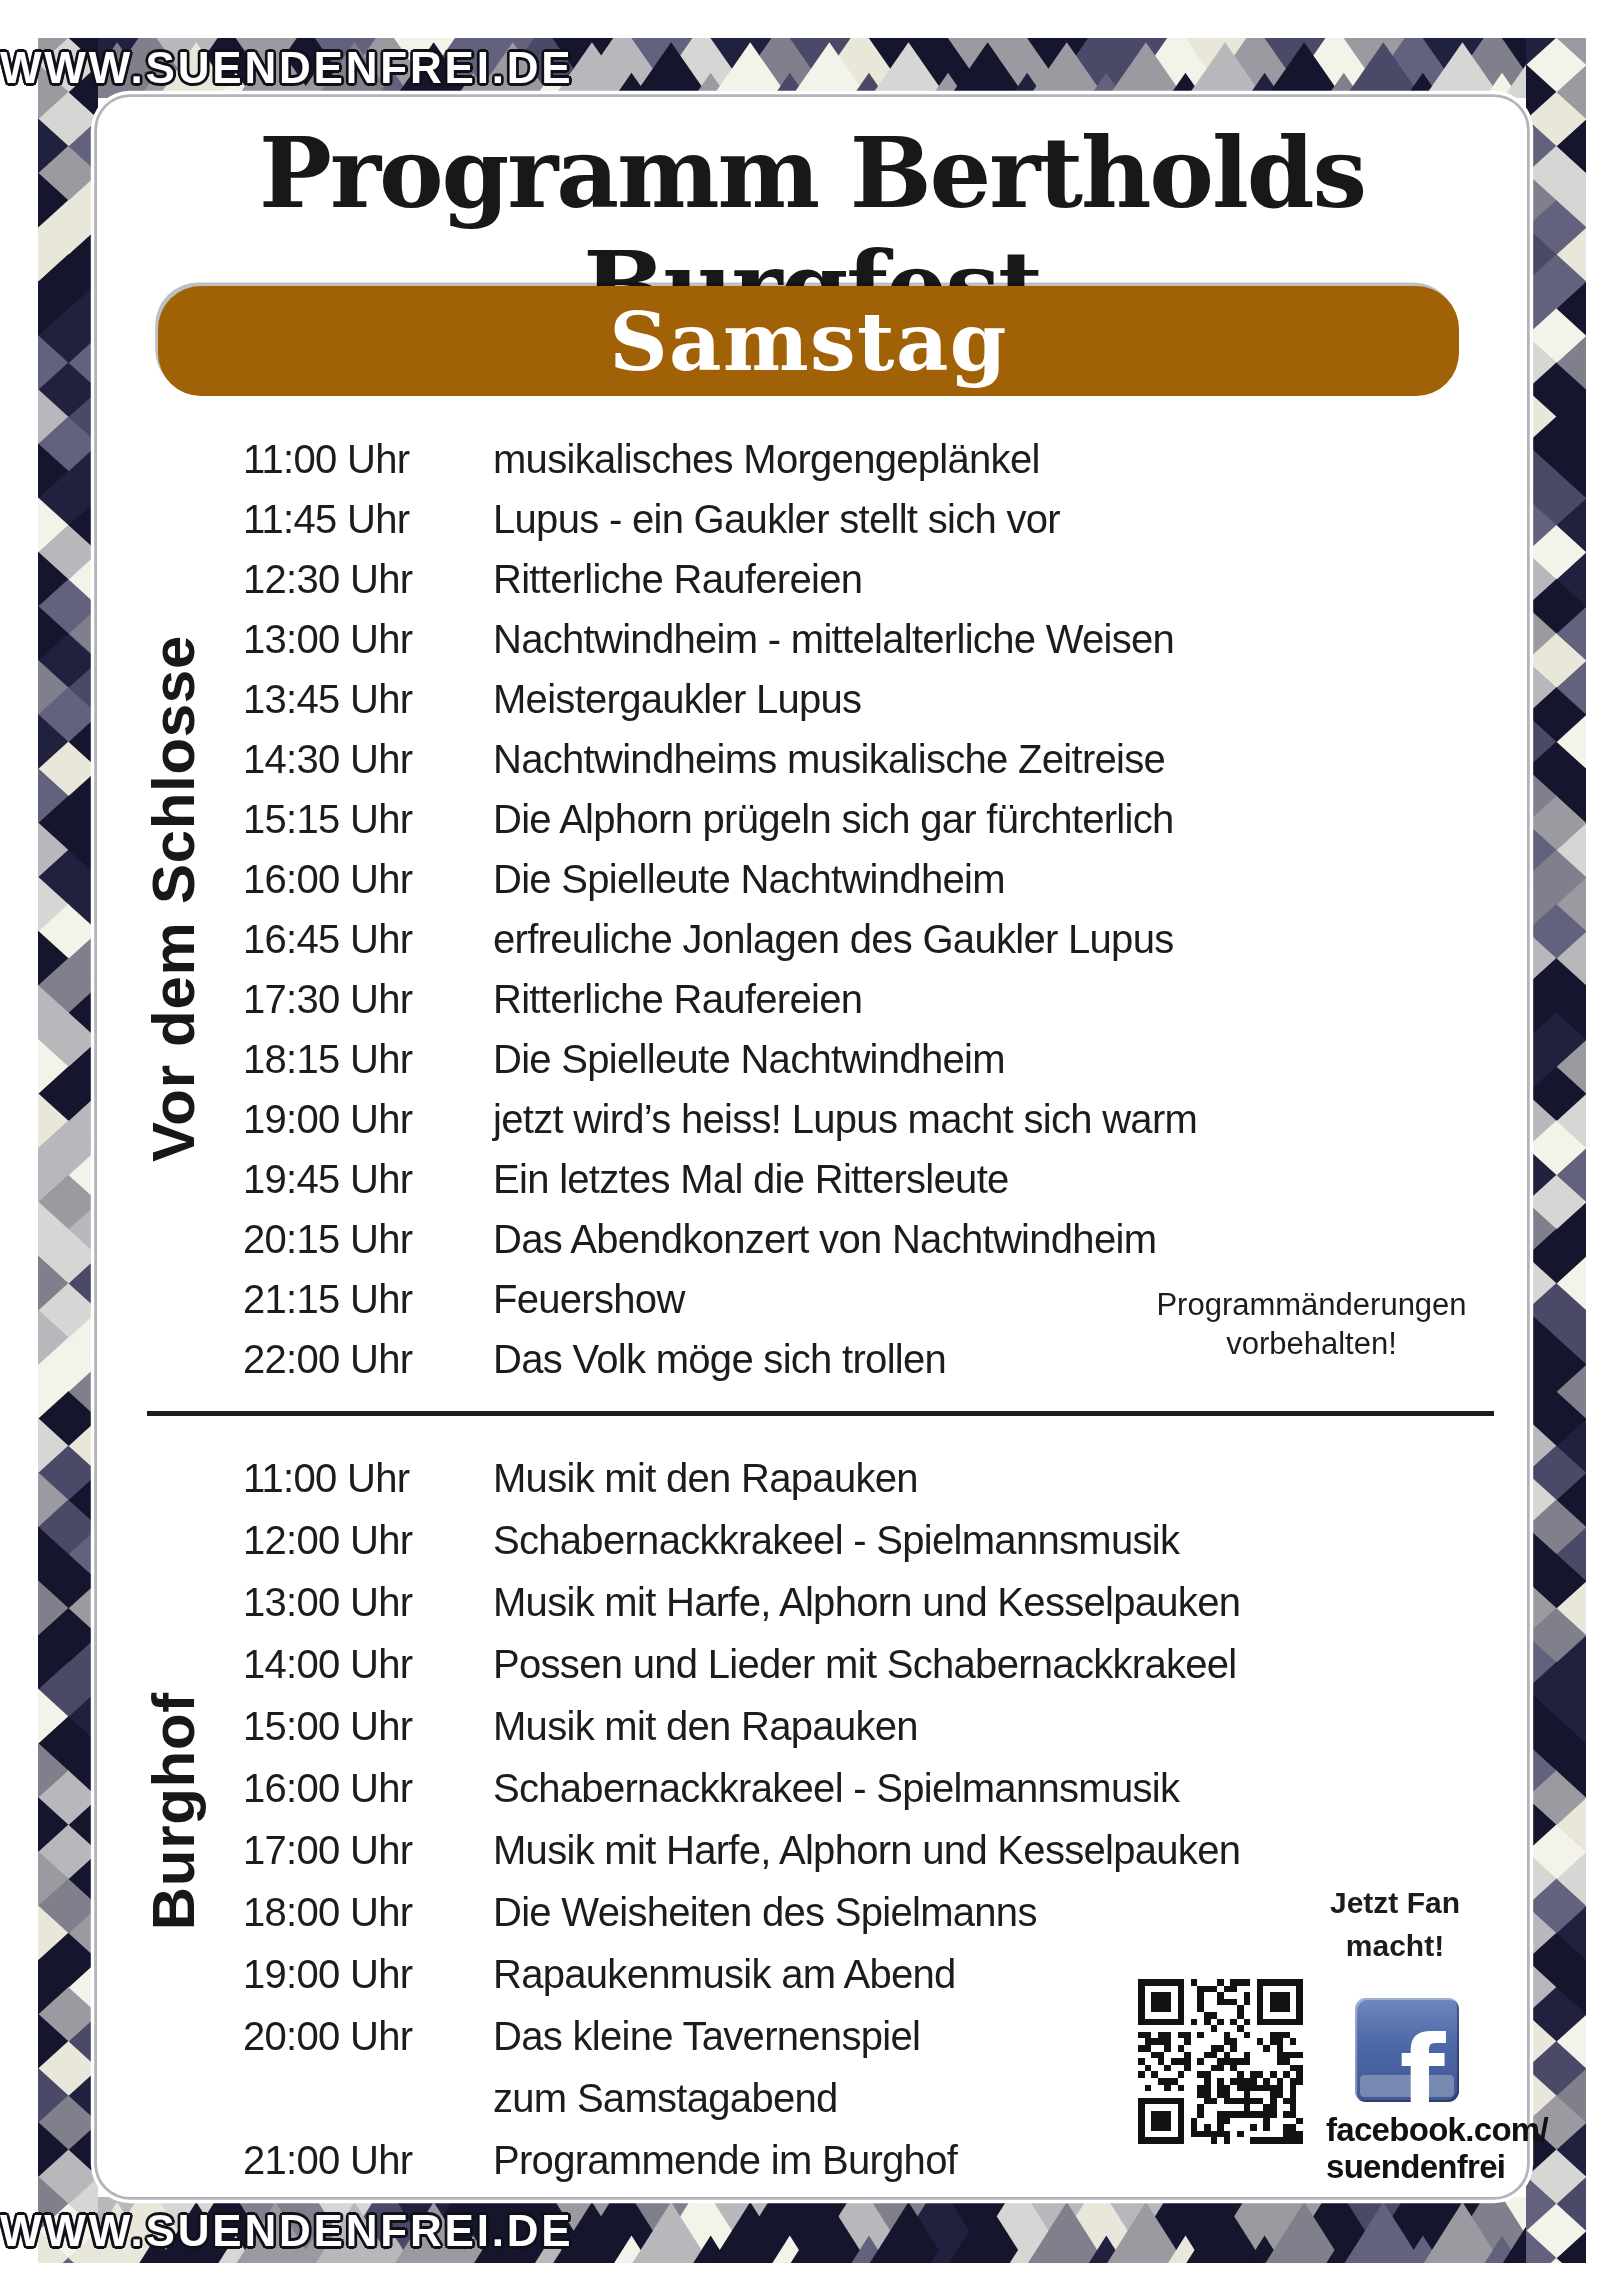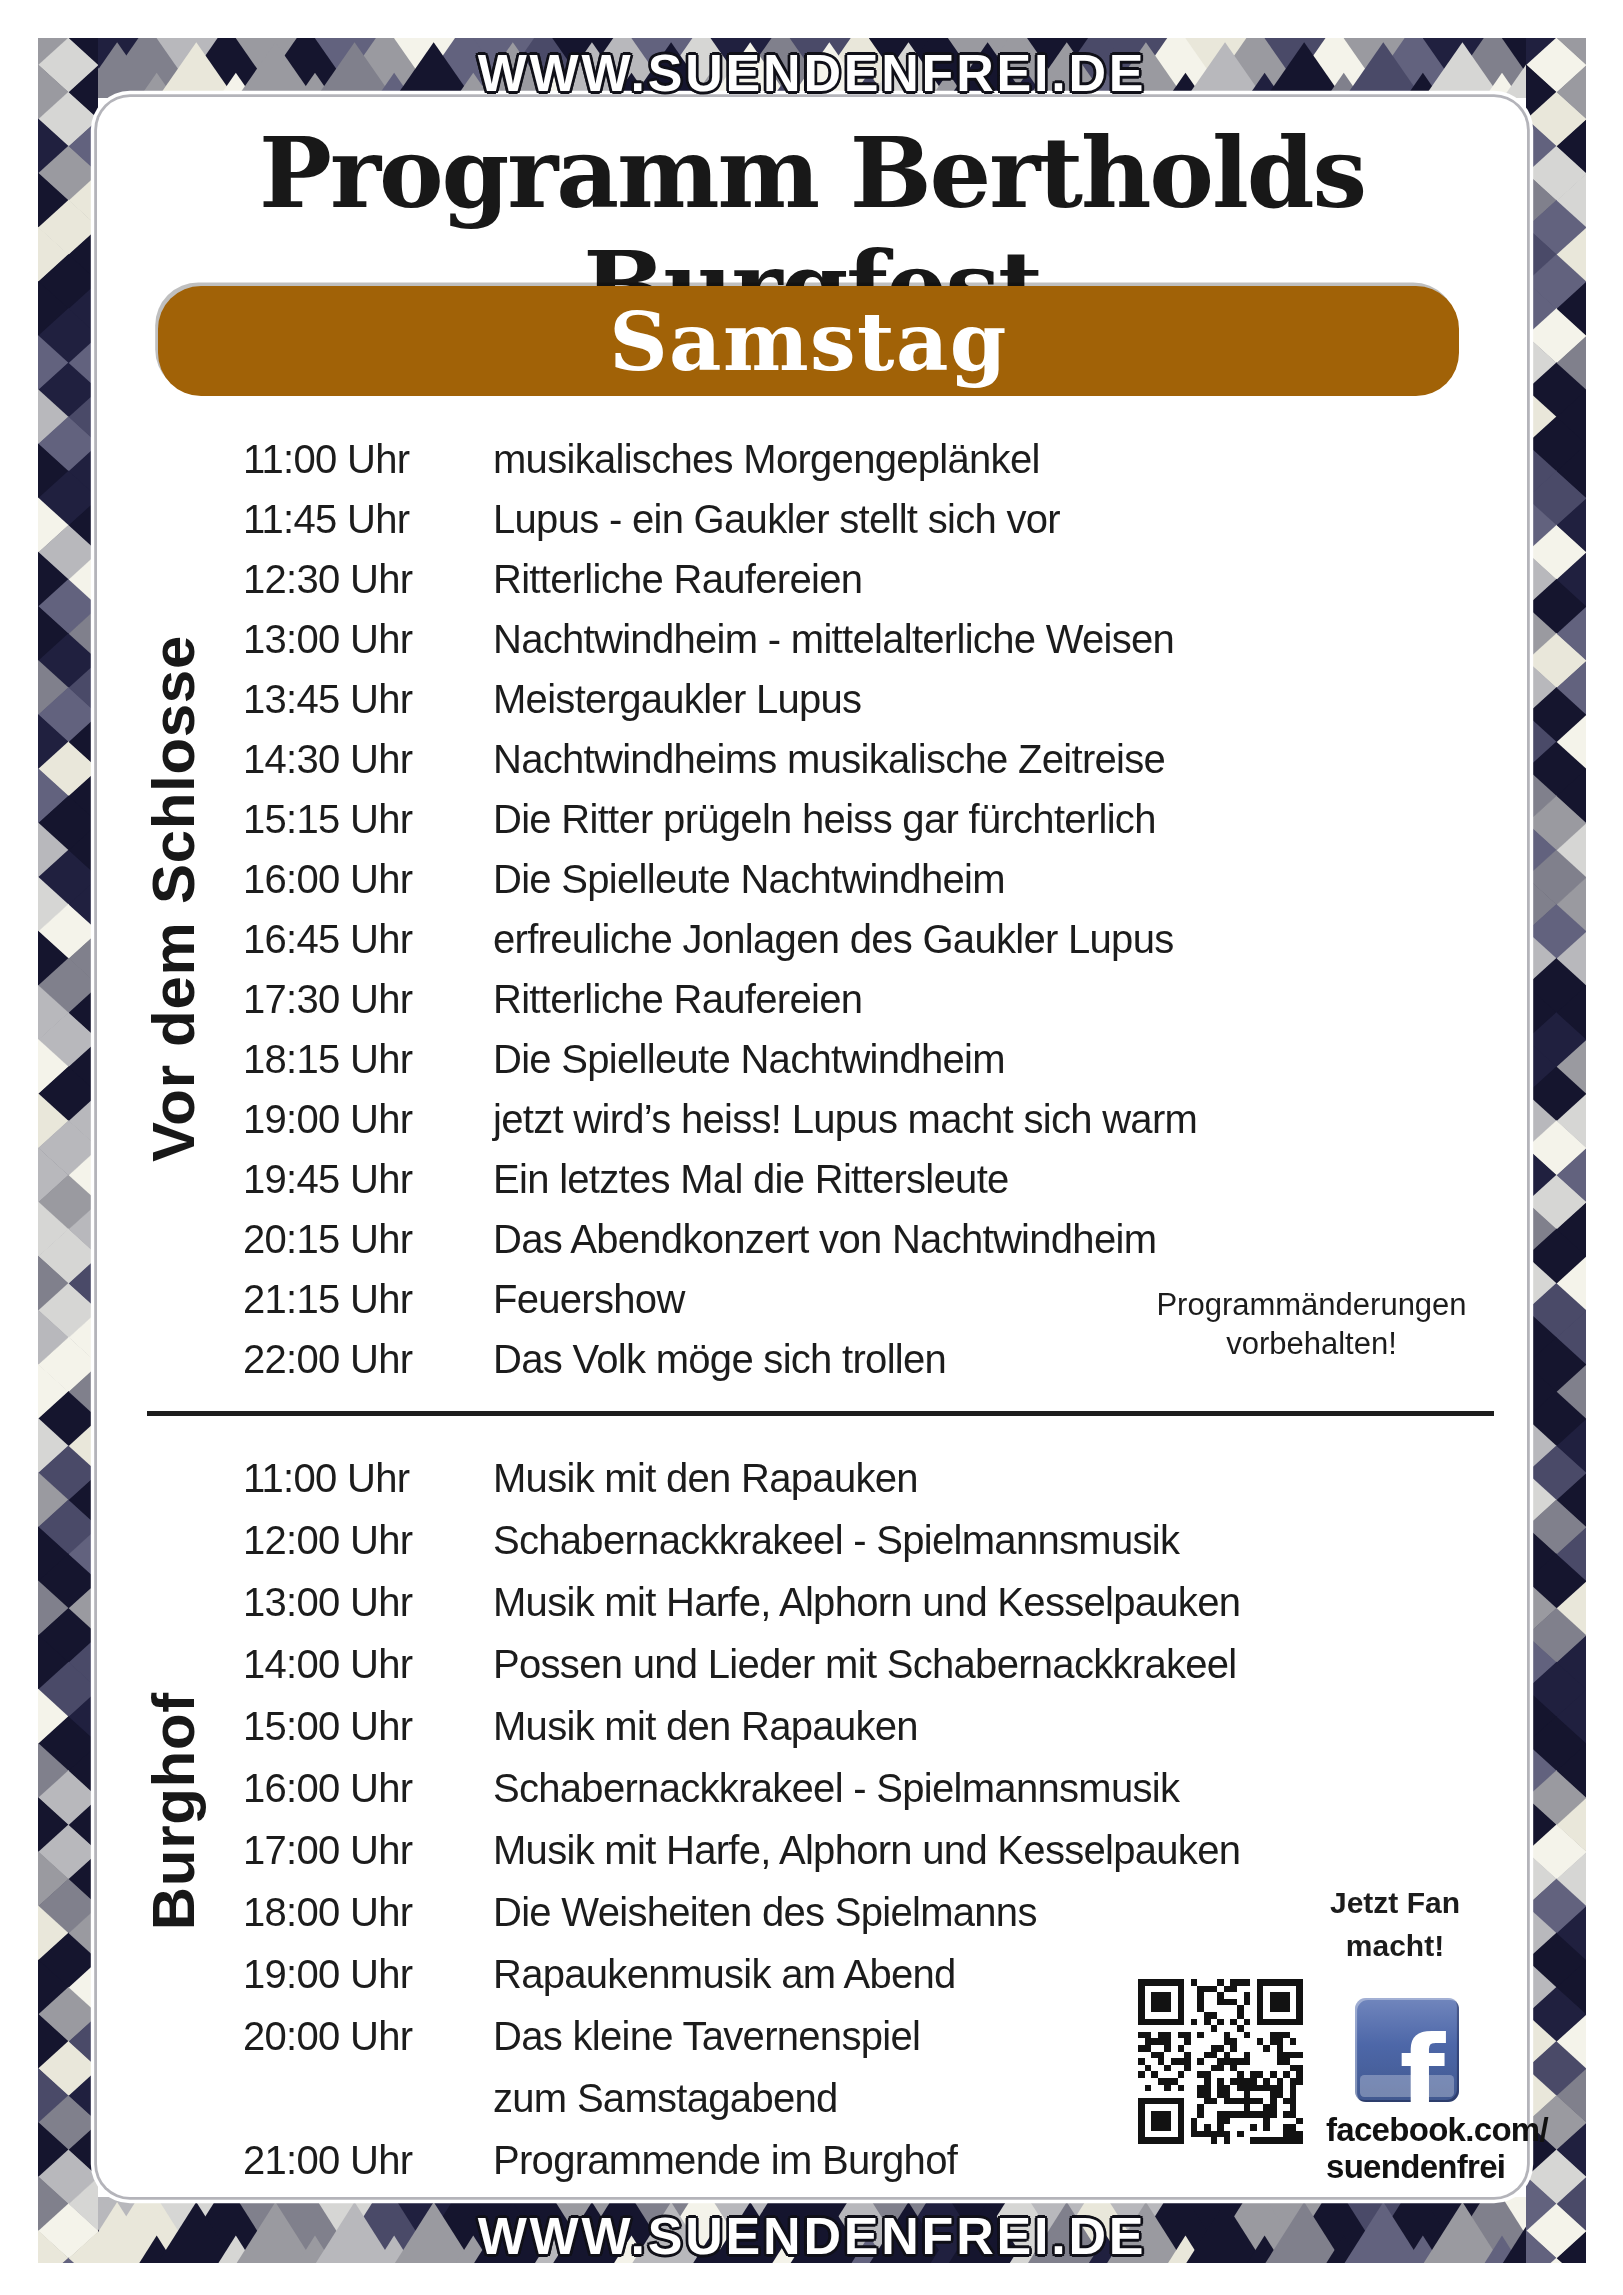--- a/index.html
+++ b/index.html
@@ -22,22 +22,22 @@
 
   
   .panel{
     position:absolute;left:97px;top:97px;width:1430px;height:2100px;
     background:#ffffff;border-radius:33px;
     box-shadow:0 0 0 2.8px #b4b4ba, 0 0 0 6.2px #ffffff;
   }
 
   
   .url-band{
-    position:absolute;left:0;width:1624px;text-align:center;
-    font-weight:bold;font-size:52px;letter-spacing:2.8px;
+    position:absolute;left:0;width:1624px;
+    font-weight:bold;font-size:44px;letter-spacing:2.8px;
     color:#ffffff;z-index:6;
     text-shadow:
       2.1px 2.1px 0 #101018,-2.1px -2.1px 0 #101018,2.1px -2.1px 0 #101018,-2.1px 2.1px 0 #101018,
       2.8px 0 0 #101018,-2.8px 0 0 #101018,0 2.8px 0 #101018,0 -2.8px 0 #101018;
   }
   #url-top{top:43px;}
   #url-bottom{top:2206px;}
 
   
   .title{
@@ -1270,21 +1270,21 @@
     <div class="event">Meistergaukler Lupus</div>
   </div>
 
   <div class="row">
     <div class="time">14:30 Uhr</div>
     <div class="event">Nachtwindheims musikalische Zeitreise</div>
   </div>
 
   <div class="row">
     <div class="time">15:15 Uhr</div>
-    <div class="event">Die Ritter prügeln heiss gar fürchterlich</div>
+    <div class="event">Die Alphorn prügeln sich gar fürchterlich</div>
   </div>
 
   <div class="row">
     <div class="time">16:00 Uhr</div>
     <div class="event">Die Spielleute Nachtwindheim</div>
   </div>
 
   <div class="row">
     <div class="time">16:45 Uhr</div>
     <div class="event">erfreuliche Jonlagen des Gaukler Lupus</div>

